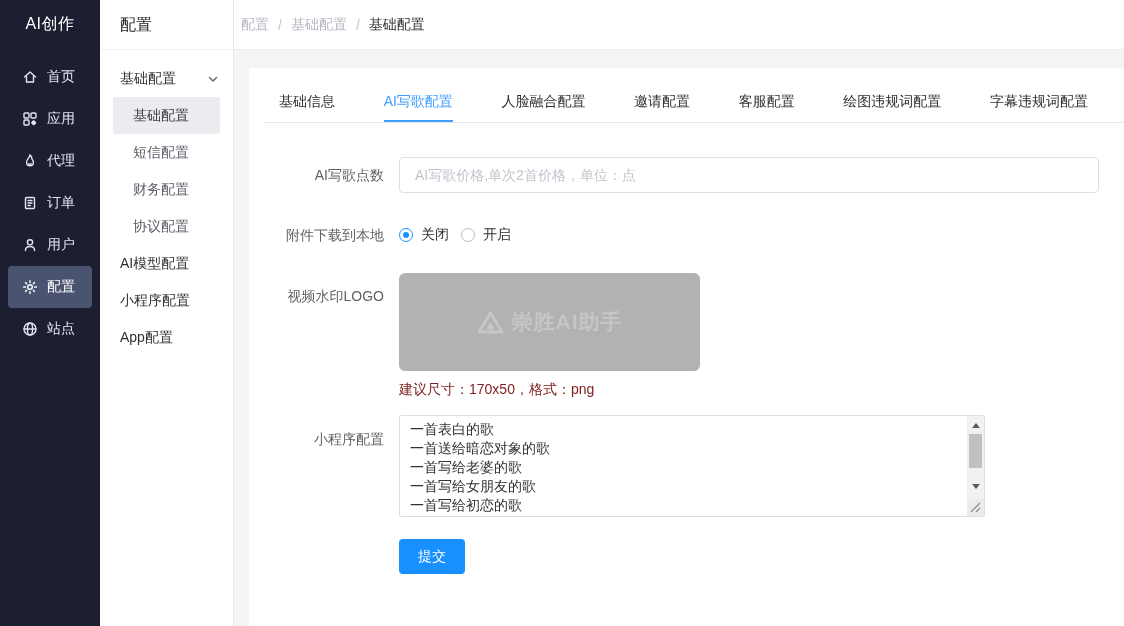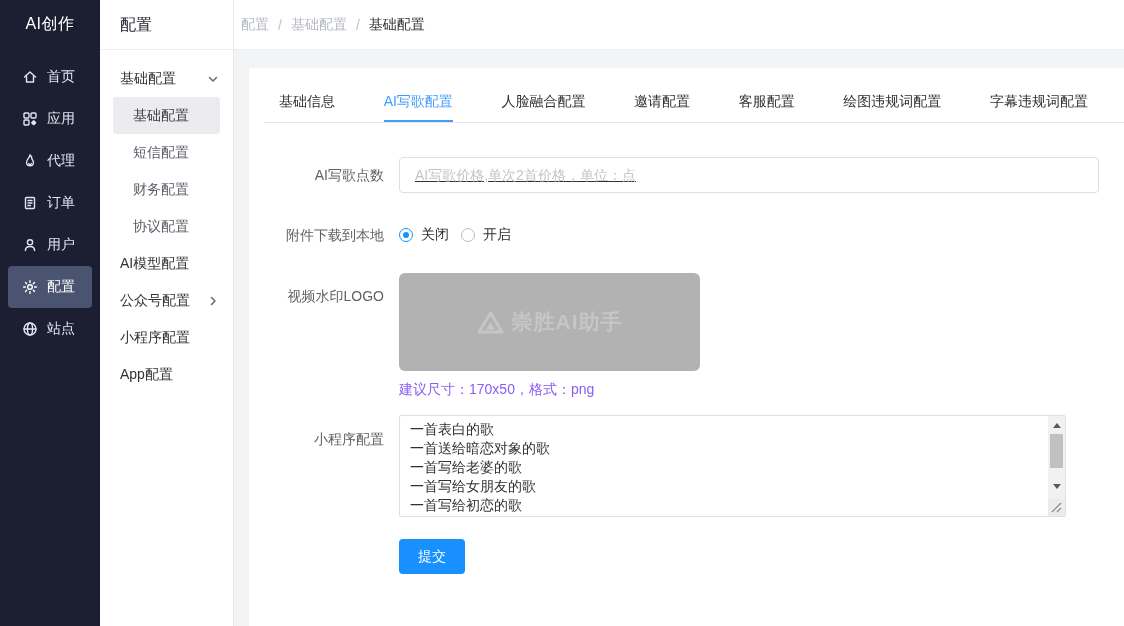--- a/index.html
+++ b/index.html
@@ -52,43 +52,43 @@
 
   
   .form { padding-top:34px; }
   .frow { display:flex; align-items:flex-start; }
   .flabel { width:120px; margin-right:15px; text-align:right; color:#606266; flex-shrink:0; }
 
   .row-points { margin-bottom:30px; }
   .row-points .flabel { line-height:36px; }
   .tinput { width:700px; height:36px; border:1px solid #dcdfe6; border-radius:4px;
     padding:0 15px; font-size:14px; color:#303133; outline:none;
-    font-family:"Liberation Sans","DejaVu Sans",sans-serif;text-decoration:underline; }
+    font-family:"Liberation Sans","DejaVu Sans",sans-serif; }
   .tinput::placeholder { color:#c0c4cc; }
 
   .row-radio { margin-bottom:26px; }
   .row-radio .flabel { line-height:24px; }
   .rgroup { display:flex; align-items:center; height:24px; gap:12px; }
   .radio { display:flex; align-items:center; gap:8px; cursor:pointer; color:#303133; }
   .rdot { width:14px; height:14px; border-radius:50%; border:1px solid #b9bec7;
     background:#fff; position:relative; }
   .radio.on .rdot { border-color:#1890ff; }
   .radio.on .rdot::after { content:""; position:absolute; left:3px; top:3px; width:6px;
     height:6px; border-radius:50%; background:#1890ff; }
 
   .row-logo .flabel { padding-top:13px; line-height:20px; }
   .wmbox { width:301px; height:98px; background:#b2b2b2; border-radius:6px;
     display:flex; align-items:center; justify-content:center; gap:8px; cursor:pointer; }
   .wmbox svg { display:block; }
   .wmtext { font-size:21px; font-weight:bold; color:#c6c6c6; letter-spacing:1px; }
-  .wmhint { margin-top:8px; color:#8b5cf6; line-height:20px; }
+  .wmhint { margin-top:8px; color:#7f1d1d; line-height:20px; }
 
   .row-copy { margin-top:16px; }
   .row-copy .flabel { padding-top:14px; line-height:20px; }
-  .fakearea { position:relative; width:667px; height:102px; background:#fff;
+  .fakearea { position:relative; width:586px; height:102px; background:#fff;
     border:1px solid #dcdfe6; border-radius:2px; }
   .fakelines { position:absolute; left:0; top:0; right:17px; bottom:0; overflow:hidden;
     padding:4px 10px; line-height:19px; white-space:pre-line; color:#303133; }
   .sbar { position:absolute; top:0; right:0; bottom:0; width:17px; background:#f1f1f1; }
   .sarrow { position:absolute; left:0; width:17px; height:17px; display:flex;
     align-items:center; justify-content:center; }
   .tri-up { width:0; height:0; border-left:4px solid transparent; border-right:4px solid transparent;
     border-bottom:5px solid #5a5a5a; }
   .tri-down { width:0; height:0; border-left:4px solid transparent; border-right:4px solid transparent;
     border-top:5px solid #5a5a5a; }
@@ -196,28 +196,20 @@
         <span>短信配置</span>
       </div>
       <div class="sitem sub">
         <span>财务配置</span>
       </div>
       <div class="sitem sub">
         <span>协议配置</span>
       </div>
       <div class="sitem top">
         <span>AI模型配置</span>
-      </div>
-      <div class="sitem top">
-        <span>公众号配置</span>
-        <span class="chev">
-          <svg viewBox="0 0 12 12">
-              <polyline points="4.5,2.5 8,6 4.5,9.5"></polyline>
-            </svg>
-        </span>
       </div>
       <div class="sitem top">
         <span>小程序配置</span>
       </div>
       <div class="sitem top">
         <span>App配置</span>
       </div>
     </div>
   </div>
 

